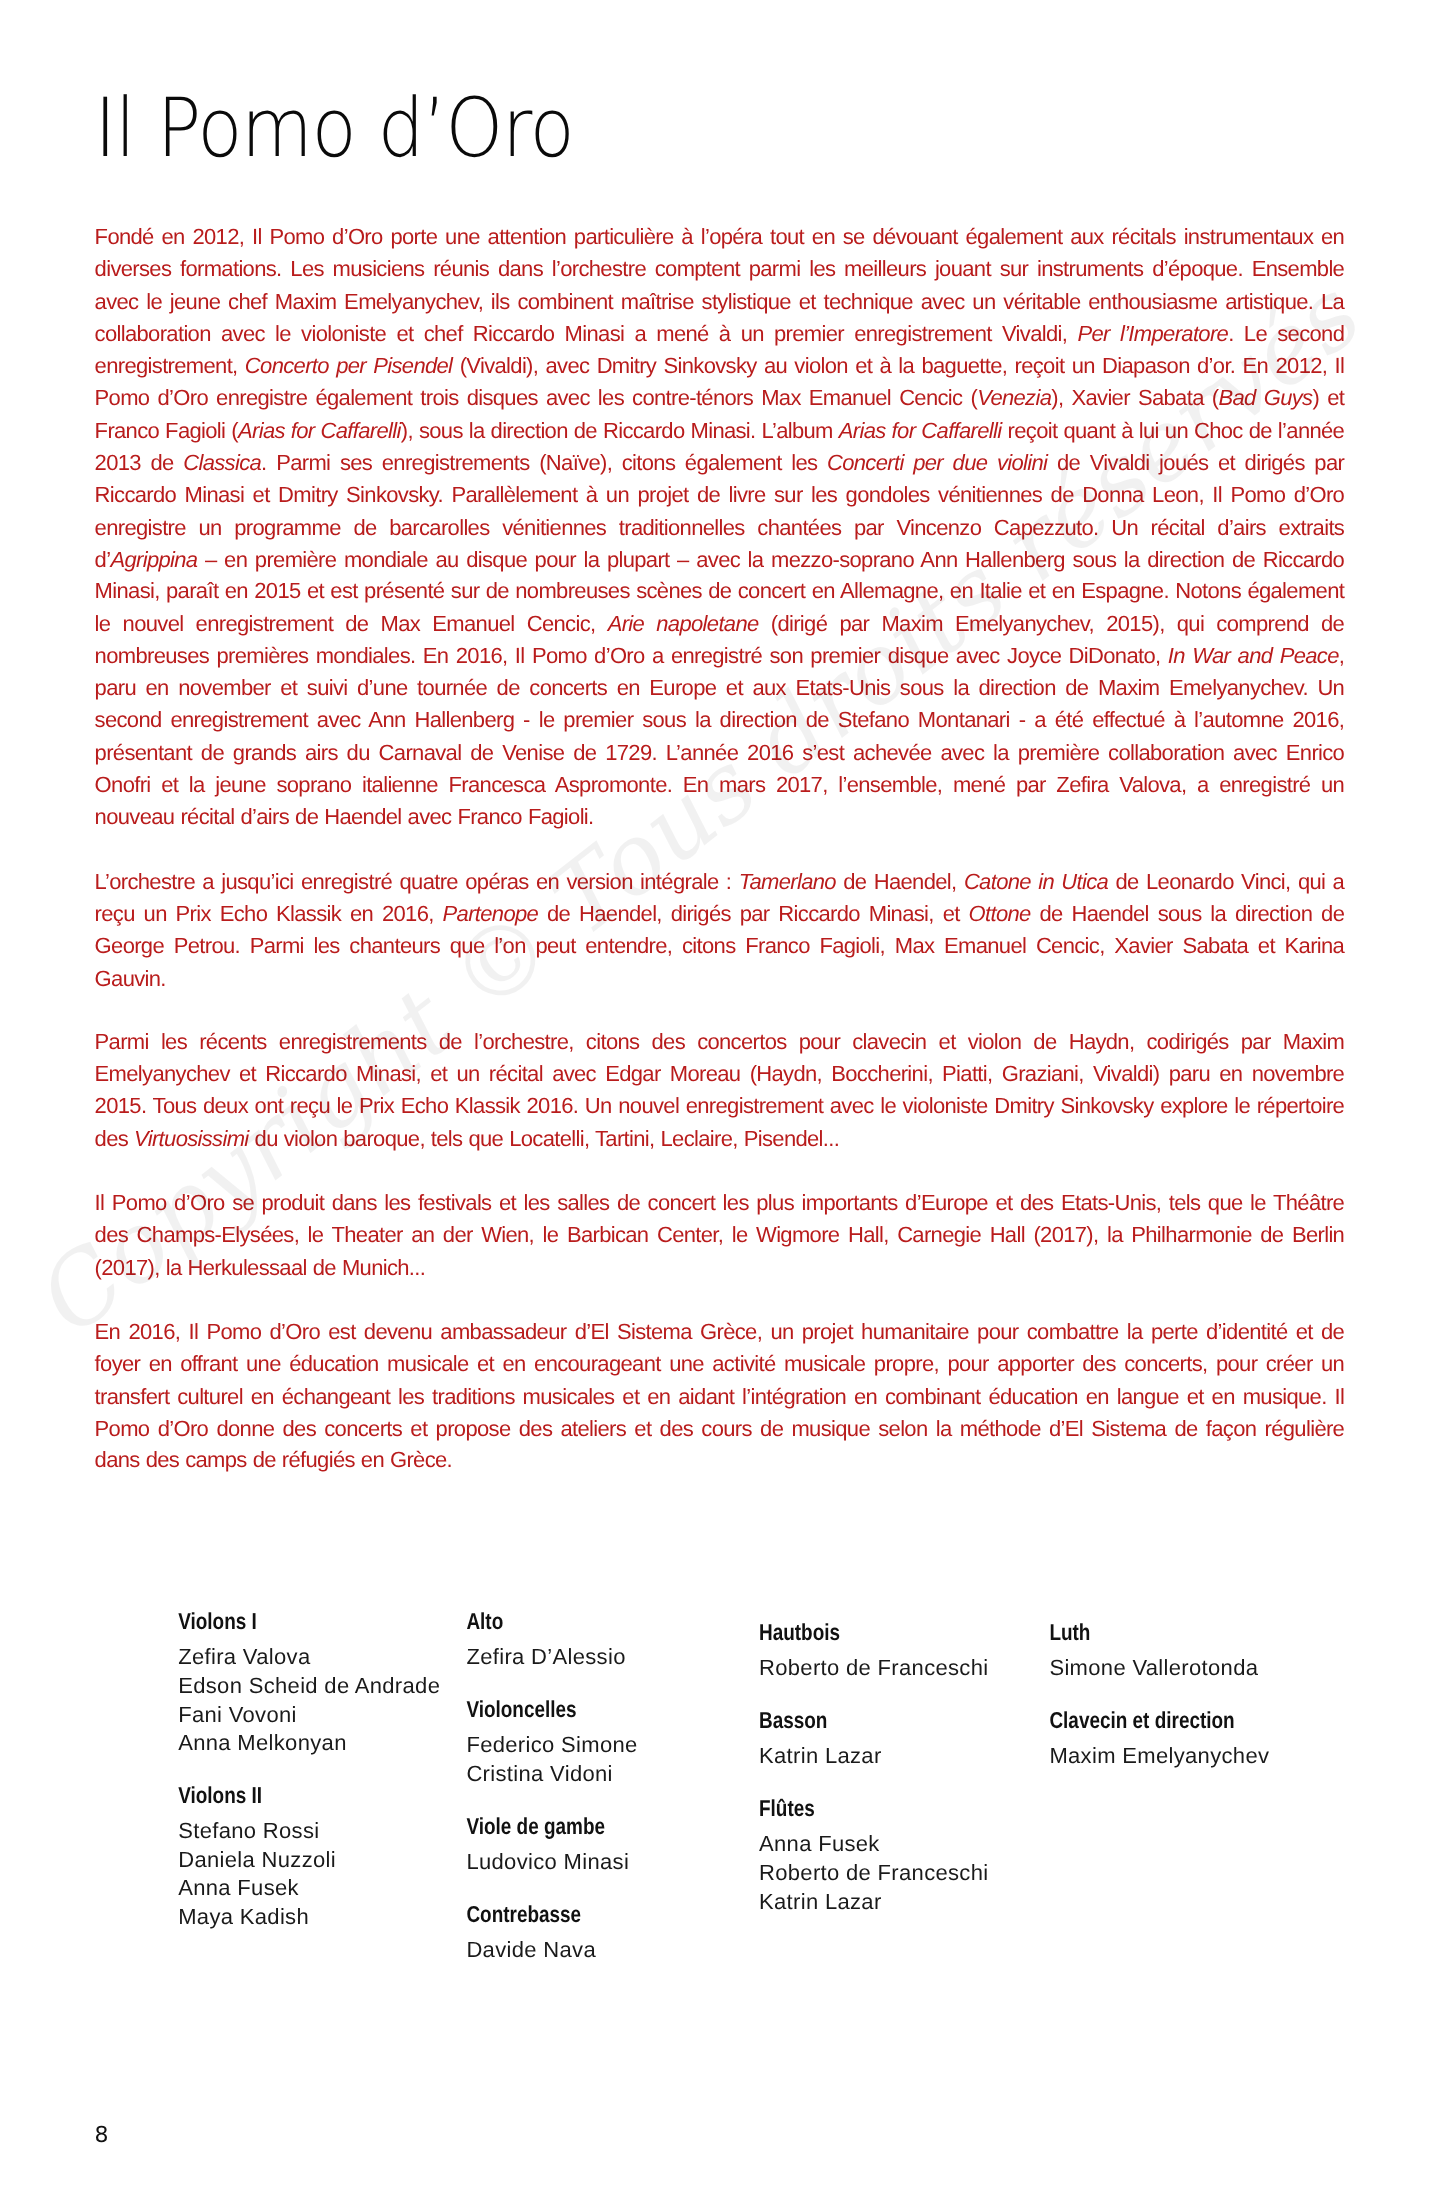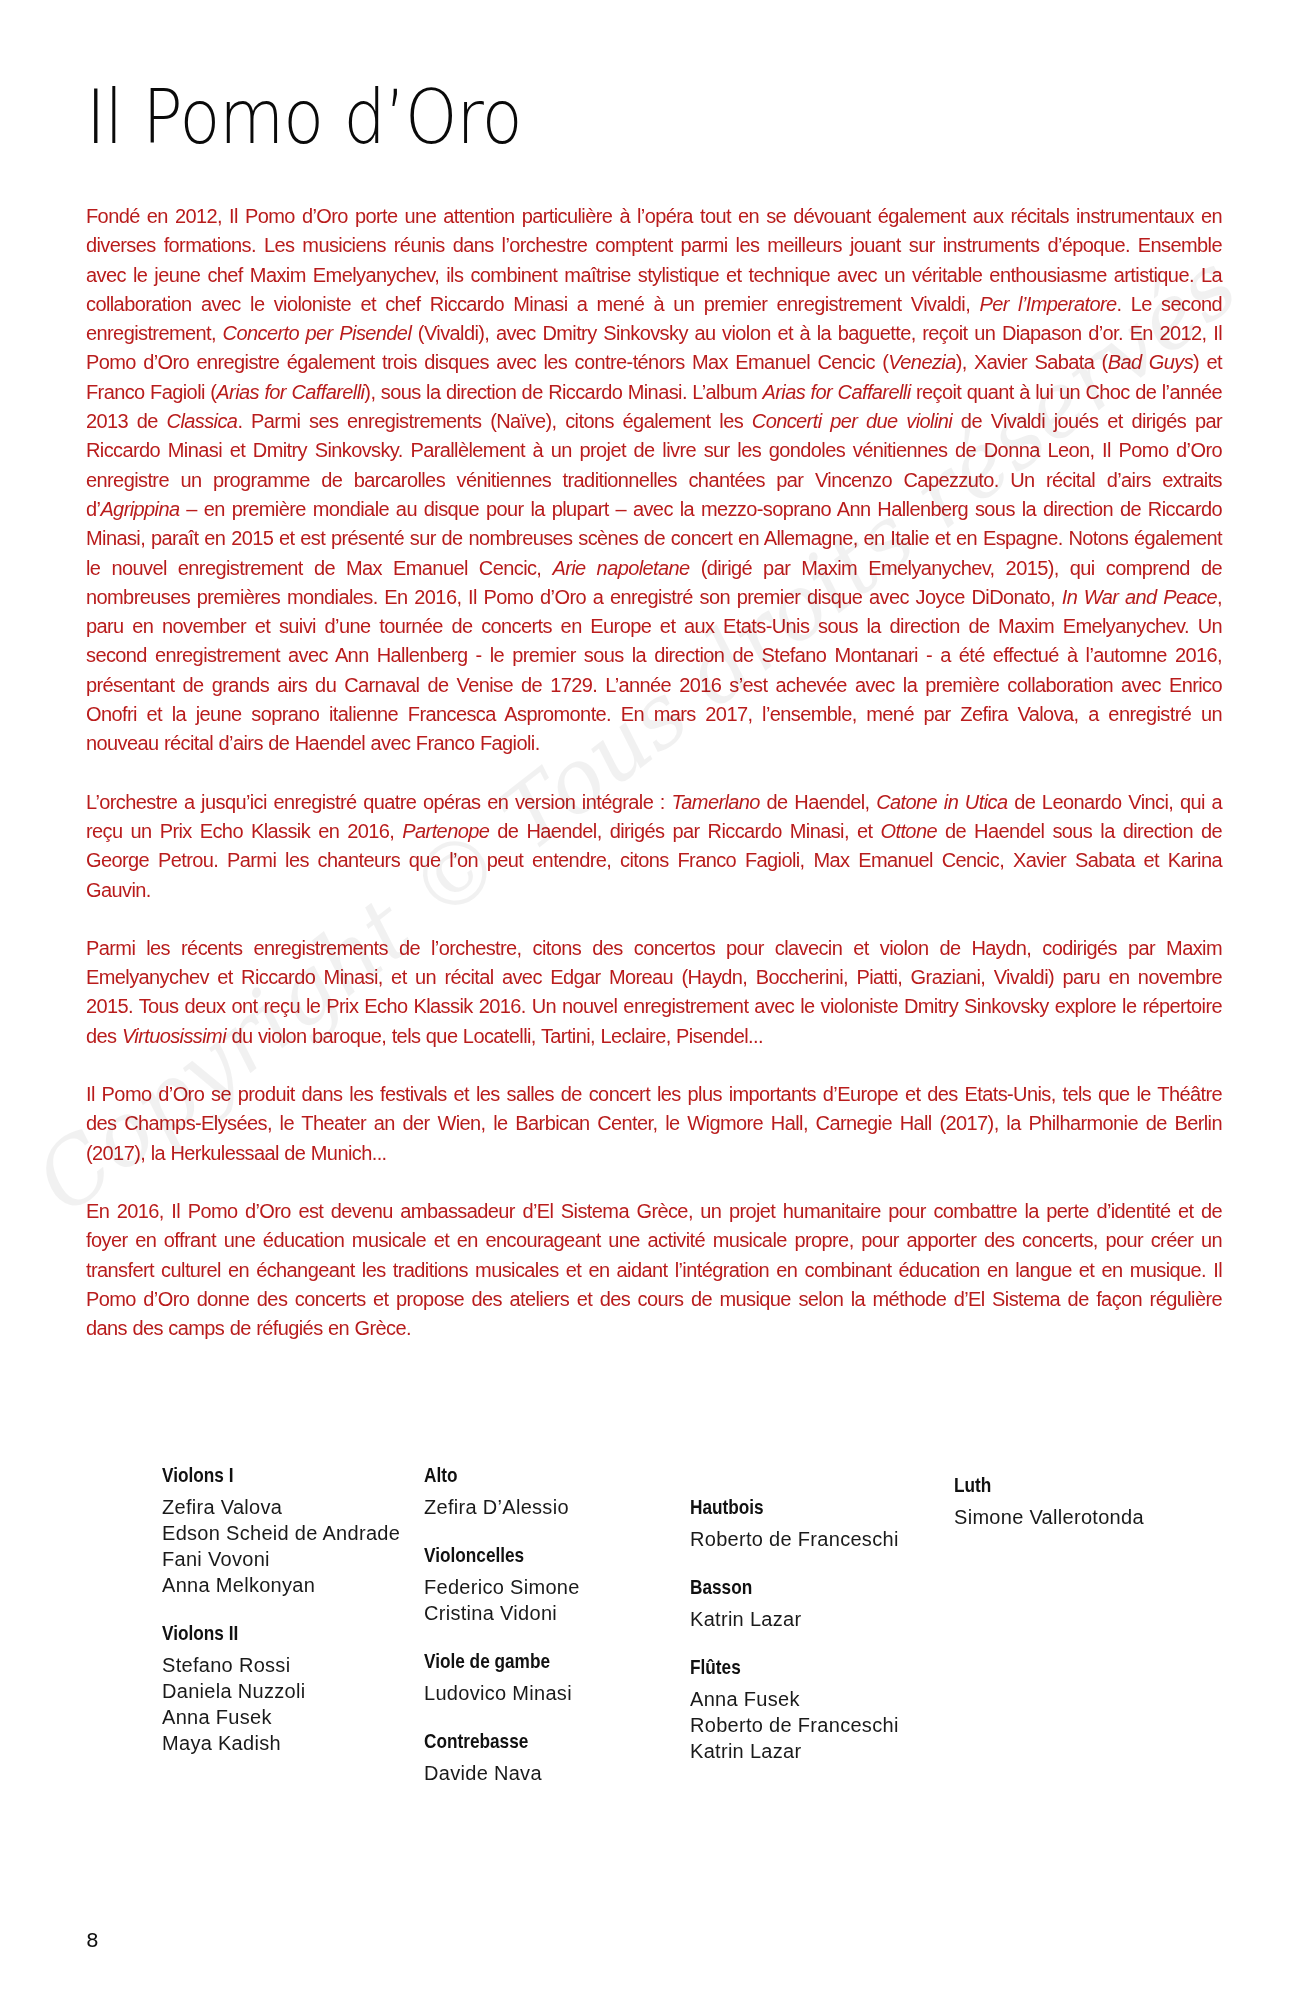--- a/index.html
+++ b/index.html
@@ -96,37 +96,41 @@
       </div>
       <div class="section">
         <h3>Viole de gambe</h3>
         <div class="name">Ludovico Minasi</div>
       </div>
       <div class="section">
         <h3>Contrebasse</h3>
         <div class="name">Davide Nava</div>
       </div>
     </div>
-  <div class="col" style="left:678px; top:10px;margin-top:22px;">
+  <div class="col" style="left:678px; top:10px;">
       <div class="section">
         <h3>Hautbois</h3>
         <div class="name">Roberto de Franceschi</div>
       </div>
       <div class="section">
         <h3>Basson</h3>
         <div class="name">Katrin Lazar</div>
       </div>
       <div class="section">
         <h3>Flûtes</h3>
         <div class="name">Anna Fusek</div>
         <div class="name">Roberto de Franceschi</div>
         <div class="name">Katrin Lazar</div>
       </div>
     </div>
   <div class="col" style="left:942px; top:10px;">
       <div class="section">
         <h3>Luth</h3>
         <div class="name">Simone Vallerotonda</div>
       </div>
+      <div class="section">
+        <h3>Clavecin et direction</h3>
+        <div class="name">Maxim Emelyanychev</div>
+      </div>
     </div>
 </div>
 
 <div class="page-number">8</div>
 
 </body></html>

